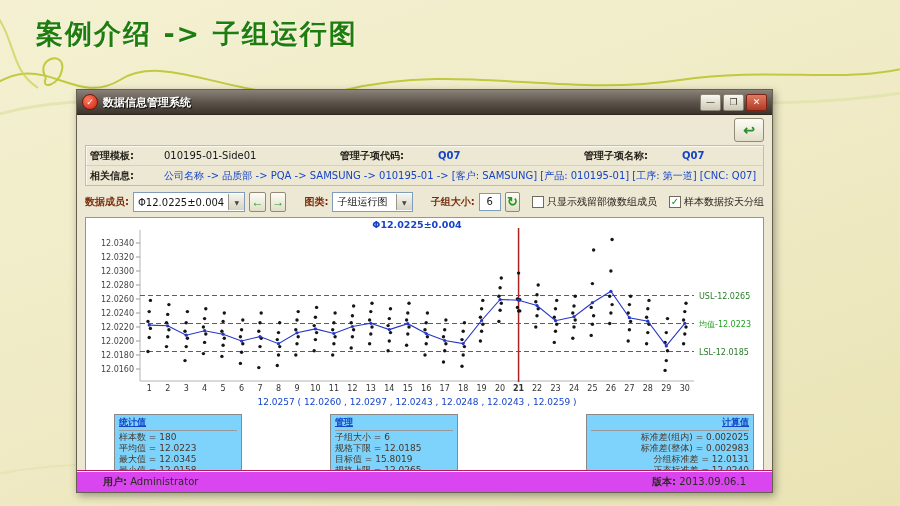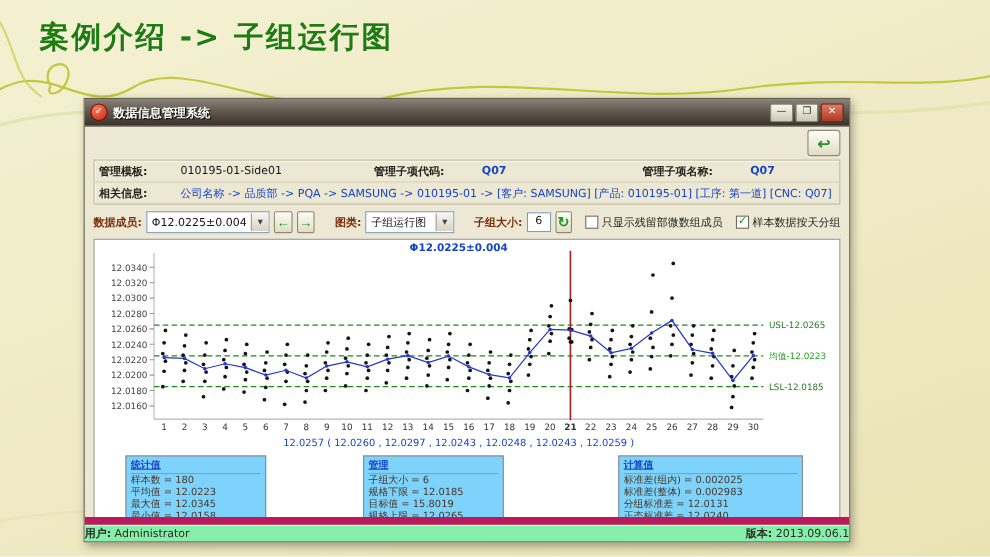--- a/index.html
+++ b/index.html
@@ -45,21 +45,21 @@
   .chklbl{color:#25221c;}
 
   .chart-panel{position:relative;margin:0 8px;height:258px;background:#ffffff;border:1px solid #9a958a;}
   #chart{width:677px;height:196px;}
   #chart svg text{font-family:"DejaVu Sans","Liberation Sans",sans-serif;}
   #stats-row{position:relative;height:58px;}
   .stat-box{position:absolute;top:0;background:#7dd3fc;border:1px solid #8a8a8a;font-size:9px;padding:1px 4px 2px;}
   .stat-h{color:#1544c8;font-weight:bold;text-decoration:underline;border-bottom:1px solid #9a9a9a;padding-bottom:1px;margin-bottom:1px;}
   .stat-r{color:#4a3526;line-height:11px;white-space:nowrap;}
 
-  .statusbar{position:absolute;left:0;bottom:0;width:100%;height:22px;background:#86efac;border-top:7px solid #be185d;box-shadow:inset 0 1px 0 #f8f6ec;display:flex;align-items:center;justify-content:space-between;padding:0 0;box-sizing:border-box;font-size:10px;color:#2c2a22;}
+  .statusbar{position:absolute;left:0;bottom:0;width:100%;height:22px;background:#d946ef;border-top:1px solid #be185d;box-shadow:inset 0 1px 0 #f8f6ec;display:flex;align-items:center;justify-content:space-between;padding:0 26px;box-sizing:border-box;font-size:10px;color:#2c2a22;}
   .sb-lbl{font-weight:bold;}
 </style>
 </head>
 <body>
 
 <div class="slide">
 
   <svg class="decor" width="900" height="506" viewBox="0 0 900 506">
     <path d="M -20 120 C 120 70 260 142 420 110 C 580 80 740 122 920 90" stroke="#e0e4ad" stroke-width="3" fill="none" opacity="0.85"></path>
     <path d="M -20 96 C 40 40 70 110 120 80 C 170 48 250 112 345 90 C 460 62 560 98 680 80 C 780 66 850 86 920 64" stroke="#c2c93e" stroke-width="2" fill="none"></path>
@@ -410,21 +410,21 @@
             <div class="stat-r">最大值 = 12.0345</div>
             <div class="stat-r">最小值 = 12.0158</div>
           </div>
           <div class="stat-box" style="left: 244px; width: 118px;">
             <div class="stat-h">管理</div>
             <div class="stat-r">子组大小 = 6</div>
             <div class="stat-r">规格下限 = 12.0185</div>
             <div class="stat-r">目标值 = 15.8019</div>
             <div class="stat-r">规格上限 = 12.0265</div>
           </div>
-          <div class="stat-box" style="left: 476px; width: 158px;">
+          <div class="stat-box" style="left: 500px; width: 158px; text-align: right;">
             <div class="stat-h">计算值</div>
             <div class="stat-r">标准差(组内) = 0.002025</div>
             <div class="stat-r">标准差(整体) = 0.002983</div>
             <div class="stat-r">分组标准差 = 12.0131</div>
             <div class="stat-r">正态标准差 = 12.0240</div>
           </div>
         </div>
     </div>
 
     <div class="statusbar">

